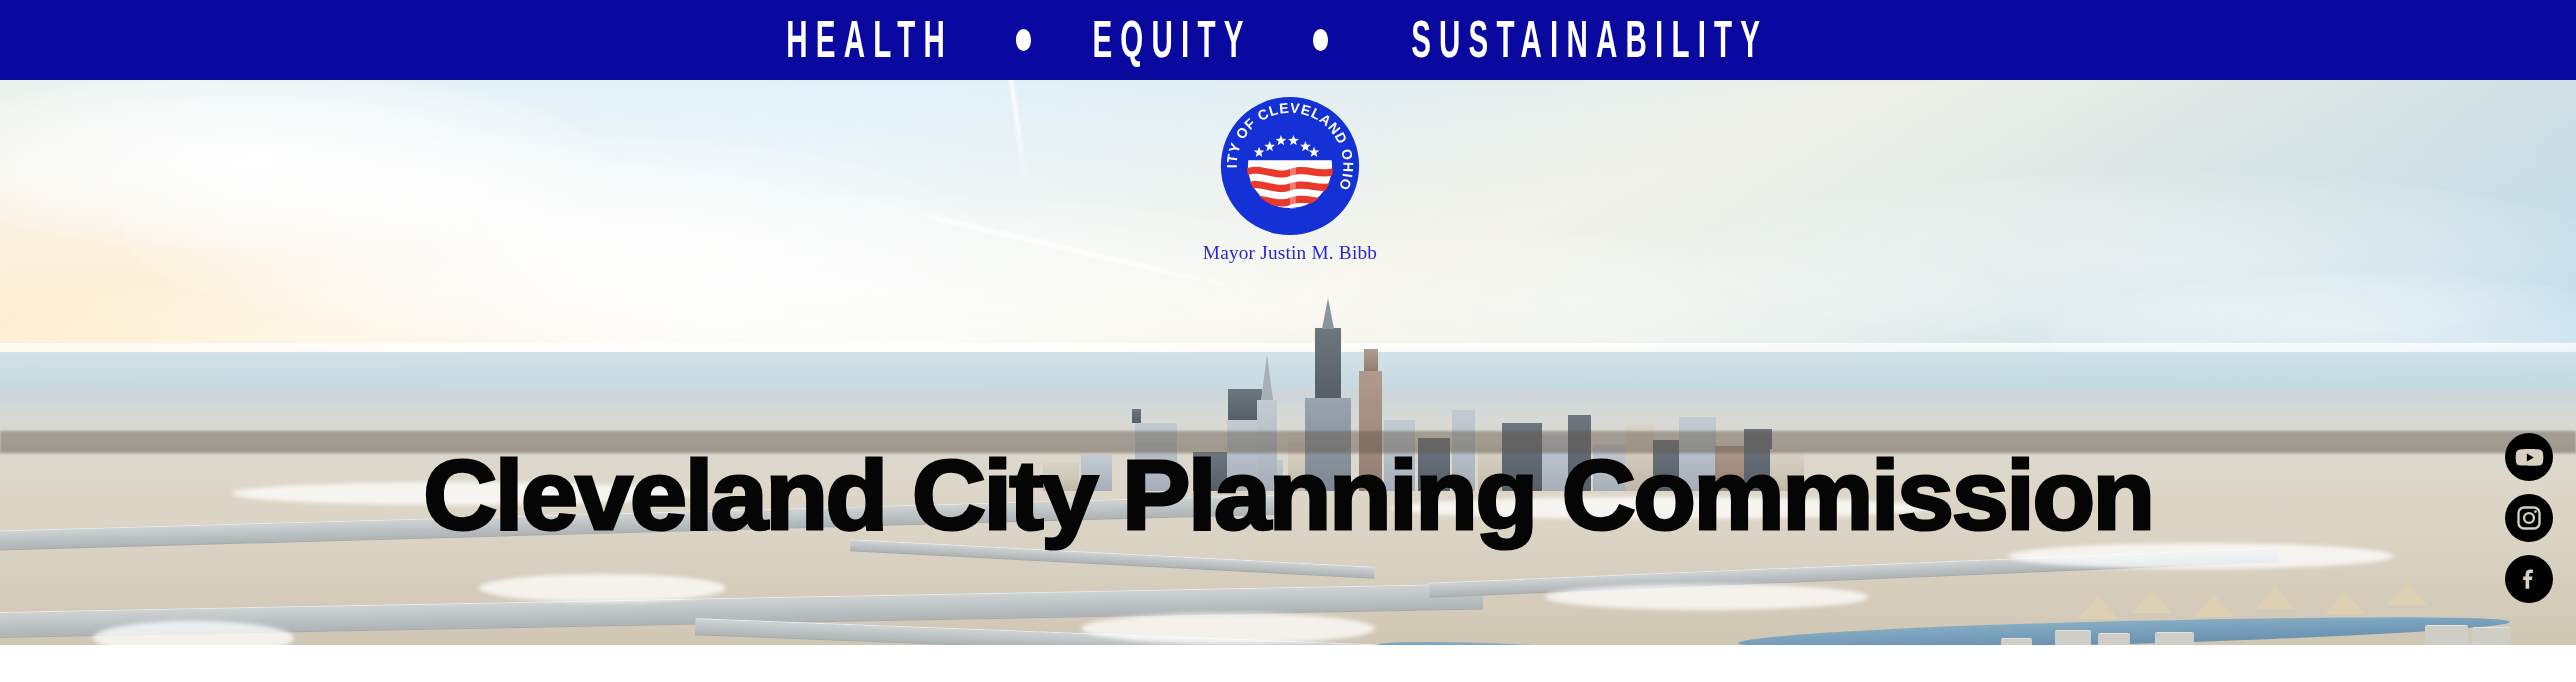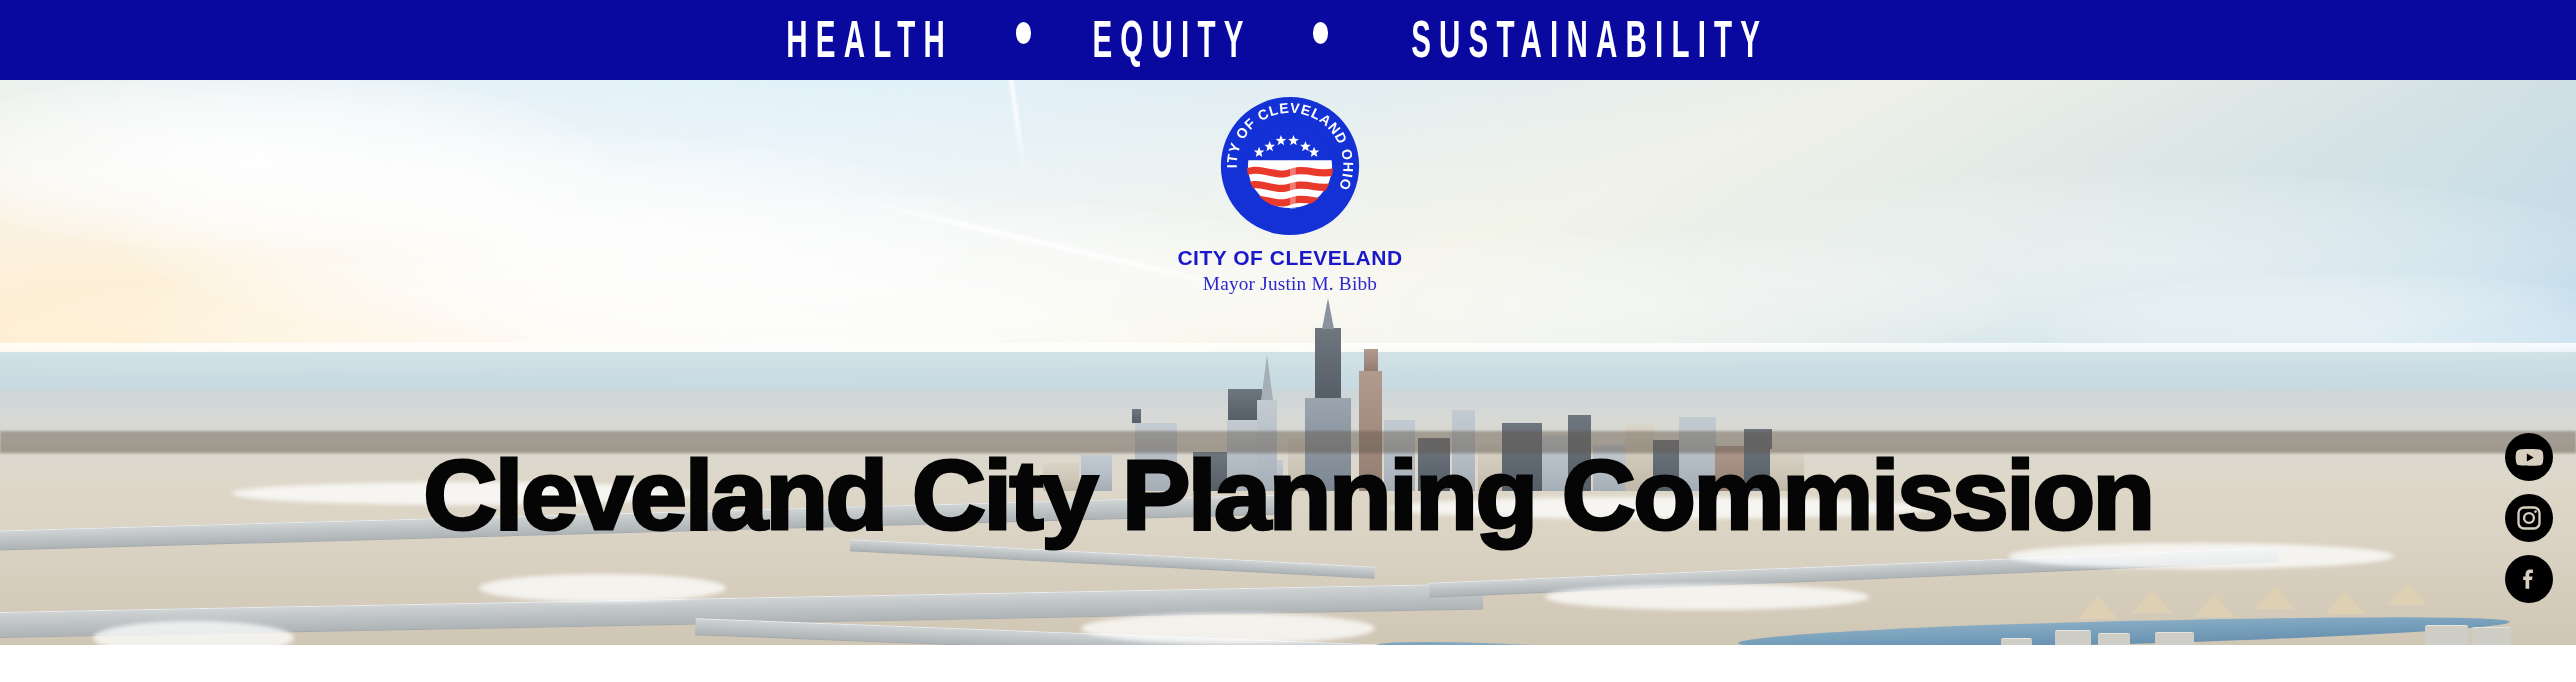--- a/index.html
+++ b/index.html
@@ -28,21 +28,21 @@
     width: 2576px;
     height: 80px;
     background: #0909a0;
     display: flex;
     align-items: center;
     justify-content: center;
     z-index: 40;
   }
   #tagline-inner {
     display: flex;
-    align-items: flex-start;
+    align-items: center;
     justify-content: center;
     gap: 8px;
     white-space: nowrap;
   }
   .tagline-word {
     color: #ffffff;
     font-family: "Liberation Sans", sans-serif;
     font-weight: 700;
     font-size: 36px;
     letter-spacing: 10px;
@@ -452,21 +452,20 @@
             <path d="M 100,96 L 108,96 L 108,176 L 100,176 Z" fill="#FFFFFF" opacity="0.35"></path>
           </g>
         </g>
 
         <text font-family="Liberation Sans, sans-serif" font-size="19.5" font-weight="700" fill="#FFFFFF" letter-spacing="1.2">
           <textPath href="#ringpath" startOffset="26.5%" text-anchor="middle">CITY OF CLEVELAND OHIO</textPath>
         </text>
       </svg>
     </div>
 
-    <div id="seal-org">CITY OF CLEVELAND</div>
     <div id="seal-mayor">Mayor Justin M. Bibb</div>
   </div>
 
   <div id="main-title">Cleveland City Planning Commission</div>
 
   <div id="social">
 
     <a class="social-btn" href="#" title="YouTube">
       <svg width="29" height="29" viewBox="0 0 24 24" aria-hidden="true">
         <path d="M23 7.6a3 3 0 0 0-2.1-2.1C19 5 12 5 12 5s-7 0-8.9.5A3 3 0 0 0 1 7.6 31 31 0 0 0 .5 12 31 31 0 0 0 1 16.4a3 3 0 0 0 2.1 2.1C5 19 12 19 12 19s7 0 8.9-.5a3 3 0 0 0 2.1-2.1A31 31 0 0 0 23.5 12 31 31 0 0 0 23 7.6z

